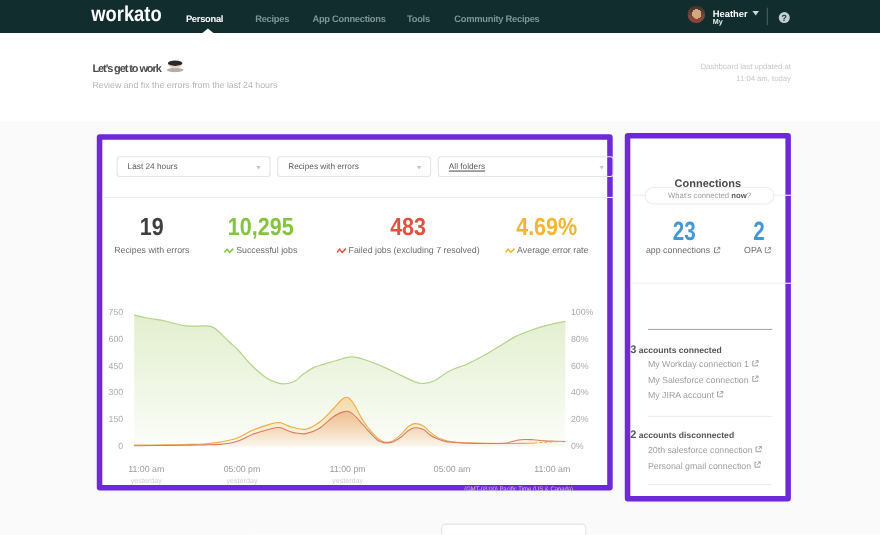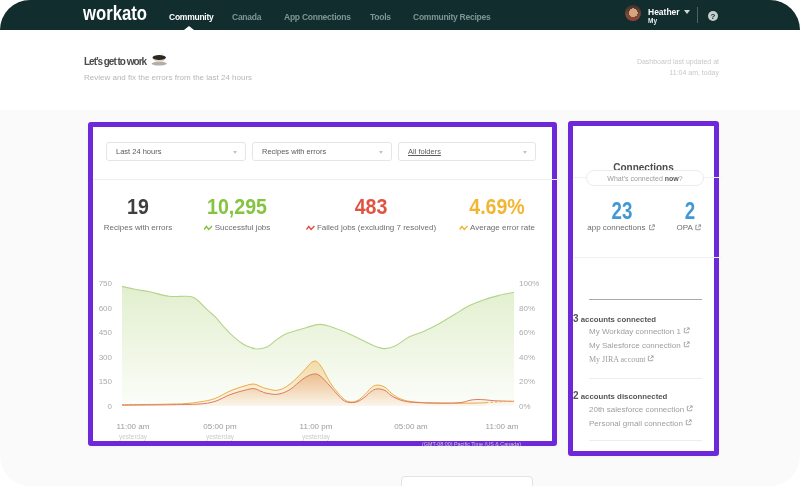--- a/index.html
+++ b/index.html
@@ -1,17 +1,17 @@
 <!DOCTYPE html>
 <html><head>
 <meta charset="utf-8">
 <style>
   * { margin:0; padding:0; box-sizing:border-box; }
   html,body { width:800px; height:486px; background:#fff; font-family:"Liberation Sans", sans-serif; }
-  #page { position:relative; width:800px; height:486px; overflow:hidden;border-radius:30px; }
+  #page { position:relative; width:800px; height:486px; overflow:hidden; }
 
   
   #hdr { position:absolute; left:0; top:0; width:800px; height:30px; background:#112d2e; }
   #logo { position:absolute; left:83px; top:2px; font-size:19.5px; font-weight:bold; color:#fff; letter-spacing:0; transform:scaleX(0.855); transform-origin:left center; line-height:22px; }
   .nav { position:absolute; top:0; height:30px; line-height:34px; font-size:8.5px; font-weight:bold; color:#7e9693; letter-spacing:-0.25px; }
   .nav.on { color:#fff; }
   #tri { position:absolute; left:184px; top:26px; width:0; height:0; border-left:5.5px solid transparent; border-right:5.5px solid transparent; border-bottom:4px solid #fff; }
   #avatar { position:absolute; left:625px; top:5px; width:16px; height:16px; border-radius:50%; background:radial-gradient(circle at 52% 48%, #d4a67f 0 36%, rgba(0,0,0,0) 37%), linear-gradient(180deg, #453028 0%, #5d4134 40%, #7c4a3a 62%, #963f37 100%); }
   #uname { position:absolute; left:648px; top:7px; font-size:8.5px; font-weight:bold; color:#fff; }
   #uname .car { display:inline-block; width:0; height:0; border-left:3px solid transparent; border-right:3px solid transparent; border-top:4px solid #cfd9d8; margin-left:4px; vertical-align:1px; }
@@ -27,21 +27,21 @@
   
   .card { position:absolute; background:#fff; border:5px solid #6d28d9; border-radius:3px; box-shadow:0 1px 3px rgba(0,0,0,0.035); }
   #main { left:88px; top:122px; width:469px; height:324px; }
   #side { left:568px; top:121px; width:151px; height:335px; }
 
   
   .dd { position:absolute; top:15px; height:19px; border:1px solid #e5e5e5; border-radius:3px; font-size:7.5px; color:#5b5b5b; line-height:17px; padding-left:9px; }
   .dd .dc { position:absolute; right:8px; top:8px; width:0; height:0; border-left:2.5px solid transparent; border-right:2.5px solid transparent; border-top:3px solid #c4c4c4; }
   #dd1 { left:13px; width:140px; }
   #dd2 { left:159px; width:140px; }
-  #dd3 { left:305px; width:138px;text-decoration:underline; }
+  #dd3 { left:305px; width:160px;text-decoration:underline; }
   #mdiv { position:absolute; left:0; top:52px; width:467px; height:1px; background:#efefef; }
 
   
   .stat { position:absolute; top:67px; text-align:center; transform:translateX(-50%); }
   .stat .num { font-size:22.5px; font-weight:bold; letter-spacing:0; transform:scaleX(0.87); }
   .stat .lab { margin-top:3px; font-size:8px; color:#6d6d6d; white-space:nowrap; }
   .lab svg { vertical-align:-1px; margin-right:2px; }
 
   
   #ctitle { position:absolute; left:0; top:36px; width:100%; text-align:center; font-size:10px; font-weight:bold; color:#4c4c4c; }
@@ -61,22 +61,22 @@
   .slink { position:absolute; left:16px; font-size:8px; color:#9e9e9e; white-space:nowrap; }
 
   
   #pbtn { position:absolute; left:401px; top:476px; width:132px; height:16px; border:1px solid #e3e3e3; border-radius:4px; background:#fff; }
 </style>
 </head>
 <body>
 <div id="page">
   <div id="hdr">
     <div id="logo">workato</div>
-    <div class="nav on" style="left:169px;">Community</div>
-    <div class="nav" style="left:232px;">Canada</div>
+    <div class="nav on" style="left:169px;">Personal</div>
+    <div class="nav" style="left:232px;">Recipes</div>
     <div class="nav" style="left:284px;">App Connections</div>
     <div class="nav" style="left:370px;">Tools</div>
     <div class="nav" style="left:413px;">Community Recipes</div>
     <div id="avatar"></div>
     <div id="uname">Heather<span class="car"></span></div>
     <div id="usub">My</div>
     <div id="vdiv"></div>
     <div id="help">?</div>
   </div>
   <div id="tri"></div>
@@ -188,21 +188,21 @@
     <div class="hr2" style="top:173px;"></div>
     <div class="shead" style="top:187px;"><span class="n">3</span> accounts connected</div>
     <div class="slink" style="top:201px;">My Workday connection 1 <svg width="7" height="7" viewBox="0 0 8 8">
           <path d="M3 1.5 H1.5 V6.5 H6.5 V5" stroke="#9e9e9e" fill="none" stroke-width="1"></path>
           <path d="M4.5 1 H7 V3.5 M7 1 L3.8 4.2" stroke="#9e9e9e" fill="none" stroke-width="1"></path>
         </svg></div>
     <div class="slink" style="top:215px;">My Salesforce connection <svg width="7" height="7" viewBox="0 0 8 8">
           <path d="M3 1.5 H1.5 V6.5 H6.5 V5" stroke="#9e9e9e" fill="none" stroke-width="1"></path>
           <path d="M4.5 1 H7 V3.5 M7 1 L3.8 4.2" stroke="#9e9e9e" fill="none" stroke-width="1"></path>
         </svg></div>
-    <div class="slink" style="top:229px;font-family:Liberation Serif, serif;">My JIRA account <svg width="7" height="7" viewBox="0 0 8 8">
+    <div class="slink" style="top:229px;">My JIRA account <svg width="7" height="7" viewBox="0 0 8 8">
           <path d="M3 1.5 H1.5 V6.5 H6.5 V5" stroke="#9e9e9e" fill="none" stroke-width="1"></path>
           <path d="M4.5 1 H7 V3.5 M7 1 L3.8 4.2" stroke="#9e9e9e" fill="none" stroke-width="1"></path>
         </svg></div>
     <div class="hr3" style="top:252px;"></div>
     <div class="shead" style="top:264px;"><span class="n">2</span> accounts disconnected</div>
     <div class="slink" style="top:279px;">20th salesforce connection <svg width="7" height="7" viewBox="0 0 8 8">
           <path d="M3 1.5 H1.5 V6.5 H6.5 V5" stroke="#9e9e9e" fill="none" stroke-width="1"></path>
           <path d="M4.5 1 H7 V3.5 M7 1 L3.8 4.2" stroke="#9e9e9e" fill="none" stroke-width="1"></path>
         </svg></div>
     <div class="slink" style="top:293px;">Personal gmail connection <svg width="7" height="7" viewBox="0 0 8 8">

